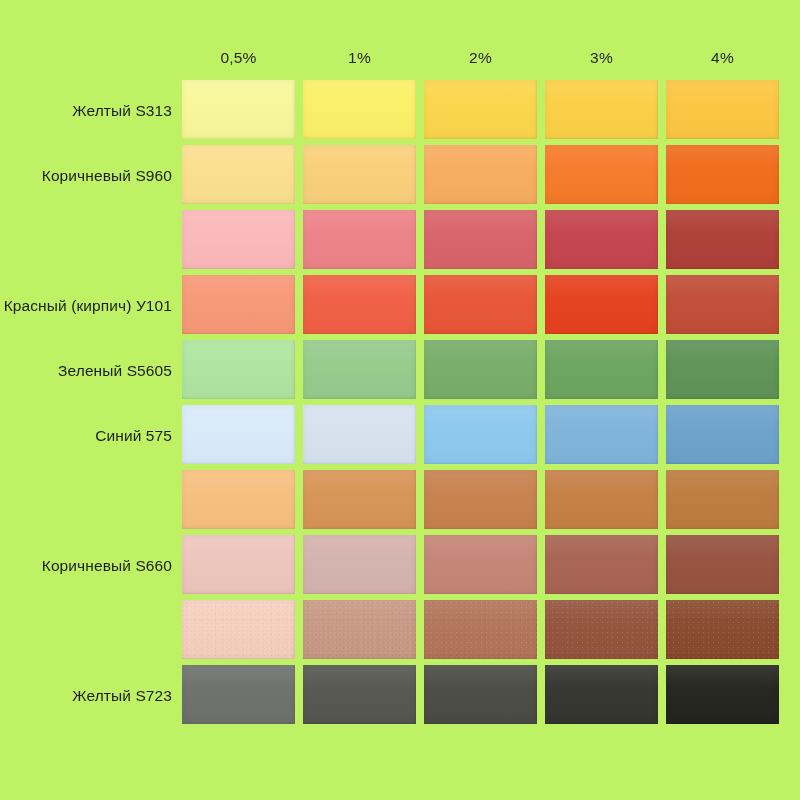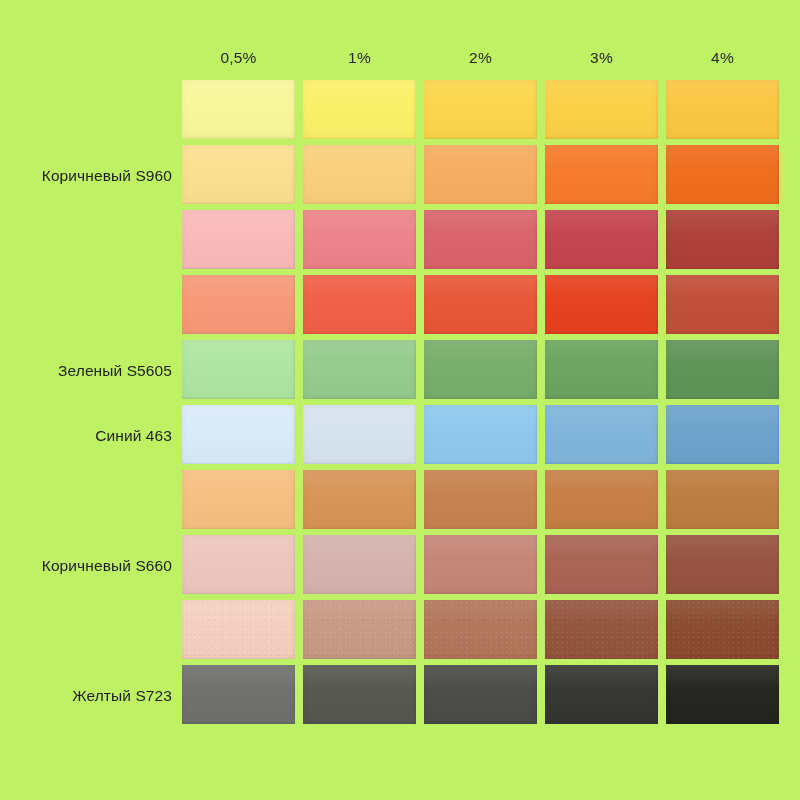--- a/index.html
+++ b/index.html
@@ -93,20 +93,21 @@
 </head>
 <body>
 
 <div id="chart-root">
   <div class="grid">
       <div class="col-header" style="left: 182px; width: 113px;">0,5%</div>
       <div class="col-header" style="left: 303px; width: 113px;">1%</div>
       <div class="col-header" style="left: 424px; width: 113px;">2%</div>
       <div class="col-header" style="left: 545px; width: 113px;">3%</div>
       <div class="col-header" style="left: 666px; width: 113px;">4%</div>
+      <div class="row-label" style="top: 100.5px; width: 172px;">Желтый S313</div>
       <div class="swatch glossy" style="left: 182px; top: 80px; width: 113px; height: 59px;">
         <div class="fill" style="background: rgb(248, 247, 154);"></div>
       </div>
       <div class="swatch glossy" style="left: 303px; top: 80px; width: 113px; height: 59px;">
         <div class="fill" style="background: rgb(251, 240, 103);"></div>
       </div>
       <div class="swatch glossy" style="left: 424px; top: 80px; width: 113px; height: 59px;">
         <div class="fill" style="background: rgb(251, 213, 75);"></div>
       </div>
       <div class="swatch glossy" style="left: 545px; top: 80px; width: 113px; height: 59px;">
@@ -139,20 +140,21 @@
       </div>
       <div class="swatch glossy" style="left: 424px; top: 210px; width: 113px; height: 59px;">
         <div class="fill" style="background: rgb(217, 99, 106);"></div>
       </div>
       <div class="swatch glossy" style="left: 545px; top: 210px; width: 113px; height: 59px;">
         <div class="fill" style="background: rgb(196, 68, 78);"></div>
       </div>
       <div class="swatch glossy" style="left: 666px; top: 210px; width: 113px; height: 59px;">
         <div class="fill" style="background: rgb(174, 63, 55);"></div>
       </div>
+      <div class="row-label" style="top: 295.5px; width: 172px;">Красный (кирпич) У101</div>
       <div class="swatch glossy" style="left: 182px; top: 275px; width: 113px; height: 59px;">
         <div class="fill" style="background: rgb(247, 152, 119);"></div>
       </div>
       <div class="swatch glossy" style="left: 303px; top: 275px; width: 113px; height: 59px;">
         <div class="fill" style="background: rgb(240, 95, 69);"></div>
       </div>
       <div class="swatch glossy" style="left: 424px; top: 275px; width: 113px; height: 59px;">
         <div class="fill" style="background: rgb(232, 85, 54);"></div>
       </div>
       <div class="swatch glossy" style="left: 545px; top: 275px; width: 113px; height: 59px;">
@@ -170,21 +172,21 @@
       </div>
       <div class="swatch glossy" style="left: 424px; top: 340px; width: 113px; height: 59px;">
         <div class="fill" style="background: rgb(119, 173, 105);"></div>
       </div>
       <div class="swatch glossy" style="left: 545px; top: 340px; width: 113px; height: 59px;">
         <div class="fill" style="background: rgb(107, 164, 95);"></div>
       </div>
       <div class="swatch glossy" style="left: 666px; top: 340px; width: 113px; height: 59px;">
         <div class="fill" style="background: rgb(94, 147, 86);"></div>
       </div>
-      <div class="row-label" style="top: 425.5px; width: 172px;">Синий 463</div>
+      <div class="row-label" style="top: 425.5px; width: 172px;">Синий 575</div>
       <div class="swatch glossy" style="left: 182px; top: 405px; width: 113px; height: 59px;">
         <div class="fill" style="background: rgb(218, 234, 250);"></div>
       </div>
       <div class="swatch glossy" style="left: 303px; top: 405px; width: 113px; height: 59px;">
         <div class="fill" style="background: rgb(214, 226, 239);"></div>
       </div>
       <div class="swatch glossy" style="left: 424px; top: 405px; width: 113px; height: 59px;">
         <div class="fill" style="background: rgb(140, 200, 238);"></div>
       </div>
       <div class="swatch glossy" style="left: 545px; top: 405px; width: 113px; height: 59px;">

